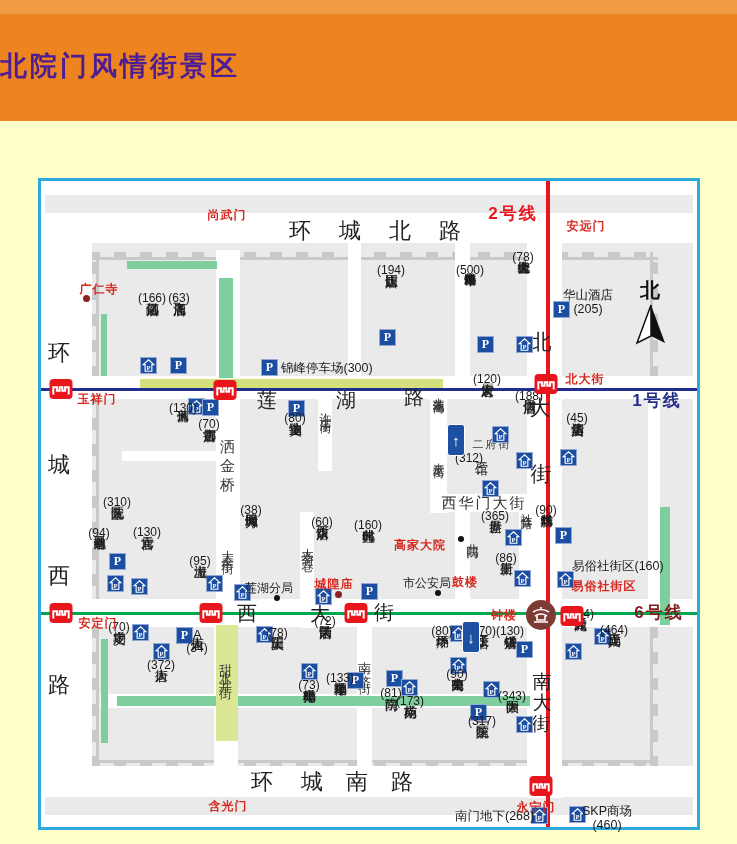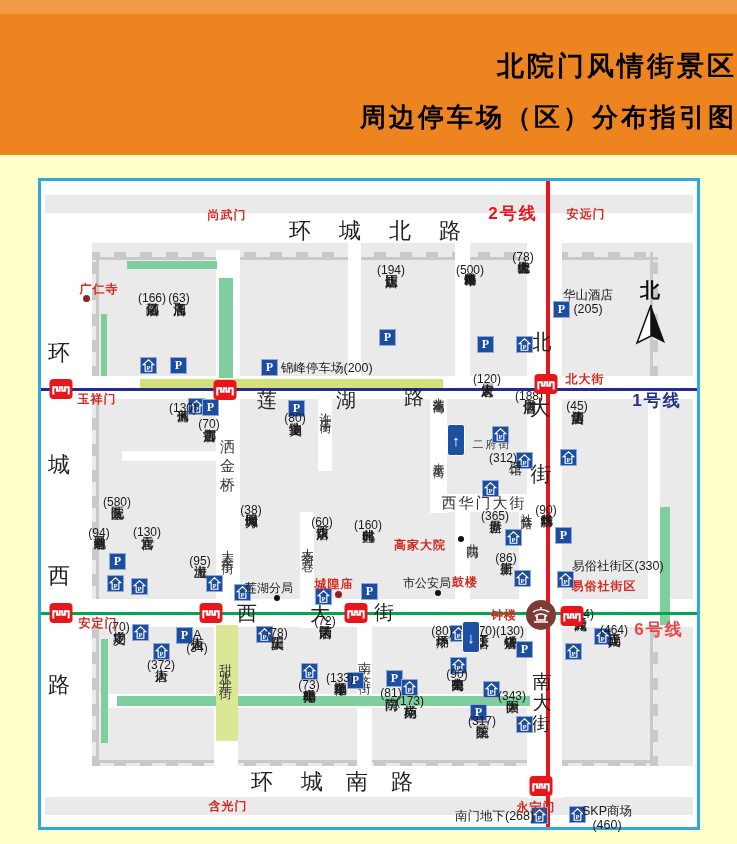--- a/index.html
+++ b/index.html
@@ -1,20 +1,20 @@
 <!DOCTYPE html>
 <html><head>
 <meta charset="utf-8">
 <style>
   html,body{margin:0;padding:0;}
   body{font-family:"Liberation Sans","DejaVu Sans",sans-serif;}
   #app{position:relative;width:737px;height:844px;background:#FFFFC9;overflow:hidden;}
   #hdr-strip{position:absolute;left:0;top:0;width:737px;height:14px;background:#F29B45;}
-  #hdr{position:absolute;left:0;top:14px;width:737px;height:141px;background:#EE8420;color:#000000;
-       text-align:right;font-family:"Liberation Serif","DejaVu Serif",serif;font-weight:bold;}
+  #hdr{position:absolute;left:0;top:14px;width:737px;height:107px;background:#EE8420;color:#4c1d95;
+       text-align:left;font-family:"Liberation Serif","DejaVu Serif",serif;font-weight:bold;}
   #hdr .t1{margin-top:34px;font-size:27px;letter-spacing:3px;}
   #hdr .t2{margin-top:16px;font-size:26px;letter-spacing:3px;}
   #panel{position:absolute;left:38px;top:178px;width:662px;height:652px;background:#fff;
          border:3px solid #2FA8DC;box-sizing:border-box;}
   .abs{position:absolute;}
   
   .vlab{position:absolute;transform:translateX(-50%);display:flex;flex-direction:column;align-items:center;color:#1a1a1a;z-index:30;}
   .vlab .nm{writing-mode:vertical-rl;text-orientation:upright;line-height:1.06;}
   .vlab .cp{font-size:12px;line-height:1.05;white-space:nowrap;}
   .hlab{position:absolute;font-size:12.5px;color:#1a1a1a;white-space:nowrap;transform:translateY(-50%);z-index:30;}
@@ -36,21 +36,20 @@
   .oneway{position:absolute;background:#1D50A2;border:1px solid #fff;border-radius:3px;color:#fff;
           display:flex;align-items:center;justify-content:center;font-weight:bold;font-size:15px;z-index:32;}
 </style>
 </head>
 <body>
 
 <div id="app">
   <div id="hdr-strip"></div>
   <div id="hdr">
     <div class="t1">北院门风情街景区</div>
-    <div class="t2">周边停车场（区）分布指引图</div>
   </div>
   <div id="panel"></div>
   <div id="gen" class="abs" style="left:0;top:0;width:737px;height:844px;">
       <div class="abs" style="left: 45px; top: 195px; width: 648px; height: 620px; background: rgb(234, 234, 234); z-index: 1;"></div>
       <div class="abs" style="left: 88px; top: 252px; width: 570px; height: 5px; background: repeating-linear-gradient(90deg, rgb(201, 201, 201) 0px, rgb(201, 201, 201) 12px, transparent 12px, transparent 26px); border-bottom: 3px solid rgb(201, 201, 201); z-index: 2;"></div>
       <div class="abs" style="left: 88px; top: 760px; width: 570px; height: 5px; background: repeating-linear-gradient(90deg, rgb(201, 201, 201) 0px, rgb(201, 201, 201) 12px, transparent 12px, transparent 26px); border-top: 3px solid rgb(201, 201, 201); z-index: 2;"></div>
       <div class="abs" style="left: 91px; top: 252px; width: 5px; height: 516px; background: repeating-linear-gradient(0deg, rgb(201, 201, 201) 0px, rgb(201, 201, 201) 12px, transparent 12px, transparent 26px); border-right: 3px solid rgb(201, 201, 201); z-index: 2;"></div>
       <div class="abs" style="left: 650px; top: 252px; width: 5px; height: 516px; background: repeating-linear-gradient(0deg, rgb(201, 201, 201) 0px, rgb(201, 201, 201) 12px, transparent 12px, transparent 26px); border-left: 3px solid rgb(201, 201, 201); z-index: 2;"></div>
       <div class="abs" style="left: 45px; top: 213px; width: 648px; height: 30px; background: rgb(255, 255, 255); z-index: 3;"></div>
       <div class="abs" style="left: 45px; top: 376px; width: 648px; height: 23px; background: rgb(255, 255, 255); z-index: 3;"></div>
@@ -77,21 +76,21 @@
       <div class="abs" style="left: 219px; top: 278px; width: 14px; height: 100px; background: rgb(127, 206, 158); z-index: 5;"></div>
       <div class="abs" style="left: 101px; top: 314px; width: 6px; height: 62px; background: rgb(127, 206, 158); z-index: 5;"></div>
       <div class="abs" style="left: 660px; top: 507px; width: 10px; height: 118px; background: rgb(127, 206, 158); z-index: 5;"></div>
       <div class="abs" style="left: 101px; top: 639px; width: 7px; height: 104px; background: rgb(127, 206, 158); z-index: 5;"></div>
       <div class="abs" style="left: 117px; top: 696px; width: 413px; height: 10px; background: rgb(127, 206, 158); z-index: 5;"></div>
       <div class="abs" style="left: 140px; top: 379px; width: 303px; height: 12px; background: rgb(211, 224, 124); z-index: 5;"></div>
       <div class="abs" style="left: 216px; top: 625px; width: 22px; height: 116px; background: rgb(220, 231, 150); z-index: 5;"></div>
       <div class="abs" style="left: 41px; top: 388px; width: 656px; height: 3px; background: rgb(35, 46, 140); z-index: 10;"></div>
       <div class="mlab" style="left: 657px; top: 400px; color: rgb(35, 46, 140);">1号线</div>
       <div class="abs" style="left: 41px; top: 612px; width: 656px; height: 3px; background: rgb(0, 166, 80); z-index: 10;"></div>
-      <div class="mlab" style="left: 659px; top: 629px; color: #ef4444;">6号线</div>
+      <div class="mlab" style="left: 659px; top: 612px; color: #7f1d1d;">6号线</div>
       <div class="abs" style="left: 546px; top: 181px; width: 4px; height: 646px; background: rgb(232, 21, 29); z-index: 10;"></div>
       <div class="mlab" style="left: 513px; top: 213px; color: rgb(232, 21, 29);">2号线</div>
       <div class="schar" style="left: 300px; top: 231px; font-size: 22px;">环</div>
       <div class="schar" style="left: 350px; top: 231px; font-size: 22px;">城</div>
       <div class="schar" style="left: 400px; top: 231px; font-size: 22px;">北</div>
       <div class="schar" style="left: 450px; top: 231px; font-size: 22px;">路</div>
       <div class="schar" style="left: 262px; top: 782px; font-size: 22px;">环</div>
       <div class="schar" style="left: 312px; top: 782px; font-size: 22px;">城</div>
       <div class="schar" style="left: 357px; top: 782px; font-size: 22px;">南</div>
       <div class="schar" style="left: 402px; top: 782px; font-size: 22px;">路</div>
@@ -162,21 +161,21 @@
         <svg width="19" height="14" viewBox="0 0 21 14">
           <path d="M2 13 V5 H6 V9 H9 V5 H12 V9 H15 V5 H19 V13" fill="none" stroke="#fff" stroke-width="2.2"></path>
         </svg>
       </div>
       <div class="abs" style="left: 526px; top: 600px; width: 30px; height: 30px; border-radius: 50%; background: rgb(126, 59, 54); z-index: 36; display: flex; align-items: center; justify-content: center;">
         <svg width="20" height="18" viewBox="0 0 20 18">
           <path d="M10 1 L10 4 M2 6 Q10 1 18 6 M4 10 Q10 6 16 10 M6 10 V14 H14 V10 M3 16 H17" fill="none" stroke="#fff" stroke-width="1.6"></path>
         </svg>
       </div>
       <div class="gate" style="left: 227px; top: 215px;">尚武门</div>
-      <div class="gate" style="left: 586px; top: 214px;">安远门</div>
+      <div class="gate" style="left: 586px; top: 226px;">安远门</div>
       <div class="gate" style="left: 97px; top: 399px;">玉祥门</div>
       <div class="gate" style="left: 585px; top: 379px;">北大街</div>
       <div class="gate" style="left: 98px; top: 623px;">安定门</div>
       <div class="gate" style="left: 228px; top: 806px;">含光门</div>
       <div class="gate" style="left: 536px; top: 807px;">永宁门</div>
       <div class="gate" style="left: 465px; top: 582px;">鼓楼</div>
       <div class="gate" style="left: 504px; top: 615px;">钟楼</div>
       <div class="gate" style="left: 99px; top: 289px;">广仁寺</div>
       <div class="dotR" style="left: 83px; top: 295px;"></div>
       <div class="gate" style="left: 334px; top: 584px;">城隍庙</div>
@@ -208,21 +207,21 @@
       <div class="pic" style="left: 170px; top: 357px;">
         <span class="P">P</span>
       </div>
       <div class="vlab" style="left: 179px; top: 292px;">
         <div class="nm" style="font-size: 13px;">飞鹿酒店</div>
         <div class="cp">(63)</div>
       </div>
       <div class="pic" style="left: 261px; top: 359px;">
         <span class="P">P</span>
       </div>
-      <div class="hlab" style="left: 281px; top: 368px;">锦峰停车场(200)</div>
+      <div class="hlab" style="left: 281px; top: 368px;">锦峰停车场(300)</div>
       <div class="pic" style="left: 379px; top: 329px;">
         <span class="P">P</span>
       </div>
       <div class="vlab" style="left: 391px; top: 264px;">
         <div class="nm" style="font-size: 13px;">止园饭店</div>
         <div class="cp">(194)</div>
       </div>
       <div class="pic" style="left: 477px; top: 336px;">
         <span class="P">P</span>
       </div>
@@ -290,31 +289,31 @@
       <div class="vlab" style="left: 529px; top: 390px;">
         <div class="nm" style="font-size: 13px;">假日酒店</div>
         <div class="cp">(188)</div>
       </div>
       <div class="pic" style="left: 560px; top: 449px;">
         <svg width="15" height="15" viewBox="0 0 17 17">
           <path d="M8.5 2 L14.5 7.5 H12.3 V15 H4.7 V7.5 H2.5 Z" fill="none" stroke="#fff" stroke-width="1.3"></path>
           <text x="8.5" y="13.2" text-anchor="middle" font-size="7.5" font-weight="bold" fill="#fff" font-family="serif">P</text>
         </svg>
       </div>
-      <div class="vlab" style="left: 577px; top: 400px;">
+      <div class="vlab" style="left: 577px; top: 412px;">
         <div class="nm" style="font-size: 13px;">华美达酒店</div>
         <div class="cp">(45)</div>
       </div>
       <div class="pic" style="left: 482px; top: 480px;">
         <svg width="15" height="15" viewBox="0 0 17 17">
           <path d="M8.5 2 L14.5 7.5 H12.3 V15 H4.7 V7.5 H2.5 Z" fill="none" stroke="#fff" stroke-width="1.3"></path>
           <text x="8.5" y="13.2" text-anchor="middle" font-size="7.5" font-weight="bold" fill="#fff" font-family="serif">P</text>
         </svg>
       </div>
-      <div class="vlab" style="left: 515px; top: 452px; text-align: right;">
+      <div class="vlab" style="left: 481px; top: 452px; text-align: right;">
         <div class="nm" style="font-size: 13px;">三馆</div>
         <div class="cp" style="margin-left: -24px;">(312)</div>
       </div>
       <div class="pic" style="left: 505px; top: 529px;">
         <svg width="15" height="15" viewBox="0 0 17 17">
           <path d="M8.5 2 L14.5 7.5 H12.3 V15 H4.7 V7.5 H2.5 Z" fill="none" stroke="#fff" stroke-width="1.3"></path>
           <text x="8.5" y="13.2" text-anchor="middle" font-size="7.5" font-weight="bold" fill="#fff" font-family="serif">P</text>
         </svg>
       </div>
       <div class="vlab" style="left: 495px; top: 510px;">
@@ -327,21 +326,21 @@
       <div class="vlab" style="left: 546px; top: 504px;">
         <div class="nm" style="font-size: 12.5px;">新时代广场</div>
         <div class="cp">(90)</div>
       </div>
       <div class="pic" style="left: 557px; top: 571px;">
         <svg width="15" height="15" viewBox="0 0 17 17">
           <path d="M8.5 2 L14.5 7.5 H12.3 V15 H4.7 V7.5 H2.5 Z" fill="none" stroke="#fff" stroke-width="1.3"></path>
           <text x="8.5" y="13.2" text-anchor="middle" font-size="7.5" font-weight="bold" fill="#fff" font-family="serif">P</text>
         </svg>
       </div>
-      <div class="hlab" style="left: 572px; top: 566px;">易俗社街区(330)</div>
+      <div class="hlab" style="left: 572px; top: 566px;">易俗社街区(160)</div>
       <div class="pic" style="left: 514px; top: 570px;">
         <svg width="15" height="15" viewBox="0 0 17 17">
           <path d="M8.5 2 L14.5 7.5 H12.3 V15 H4.7 V7.5 H2.5 Z" fill="none" stroke="#fff" stroke-width="1.3"></path>
           <text x="8.5" y="13.2" text-anchor="middle" font-size="7.5" font-weight="bold" fill="#fff" font-family="serif">P</text>
         </svg>
       </div>
       <div class="vlab" style="left: 506px; top: 552px;">
         <div class="nm" style="font-size: 13px;">新街里</div>
         <div class="cp">(86)</div>
       </div>
@@ -380,21 +379,21 @@
       </div>
       <div class="vlab" style="left: 200px; top: 555px;">
         <div class="nm" style="font-size: 13px;">上海城</div>
         <div class="cp">(95)</div>
       </div>
       <div class="pic" style="left: 109px; top: 553px;">
         <span class="P">P</span>
       </div>
       <div class="vlab" style="left: 117px; top: 496px;">
         <div class="nm" style="font-size: 13px;">儿童医院</div>
-        <div class="cp">(580)</div>
+        <div class="cp">(310)</div>
       </div>
       <div class="pic" style="left: 107px; top: 575px;">
         <svg width="15" height="15" viewBox="0 0 17 17">
           <path d="M8.5 2 L14.5 7.5 H12.3 V15 H4.7 V7.5 H2.5 Z" fill="none" stroke="#fff" stroke-width="1.3"></path>
           <text x="8.5" y="13.2" text-anchor="middle" font-size="7.5" font-weight="bold" fill="#fff" font-family="serif">P</text>
         </svg>
       </div>
       <div class="pic" style="left: 131px; top: 578px;">
         <svg width="15" height="15" viewBox="0 0 17 17">
           <path d="M8.5 2 L14.5 7.5 H12.3 V15 H4.7 V7.5 H2.5 Z" fill="none" stroke="#fff" stroke-width="1.3"></path>

